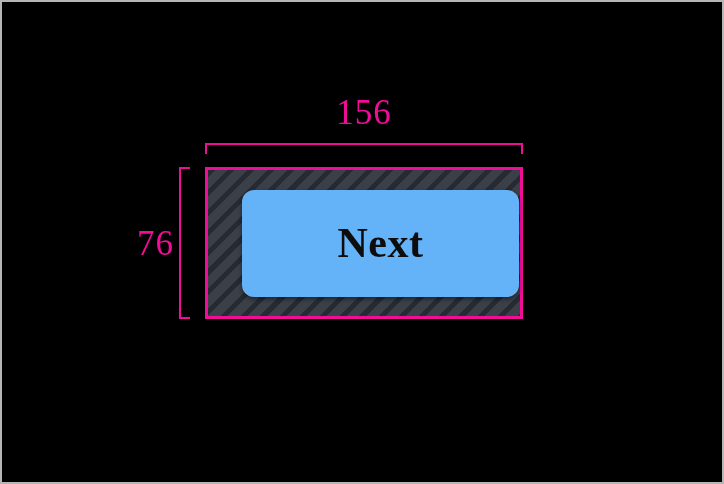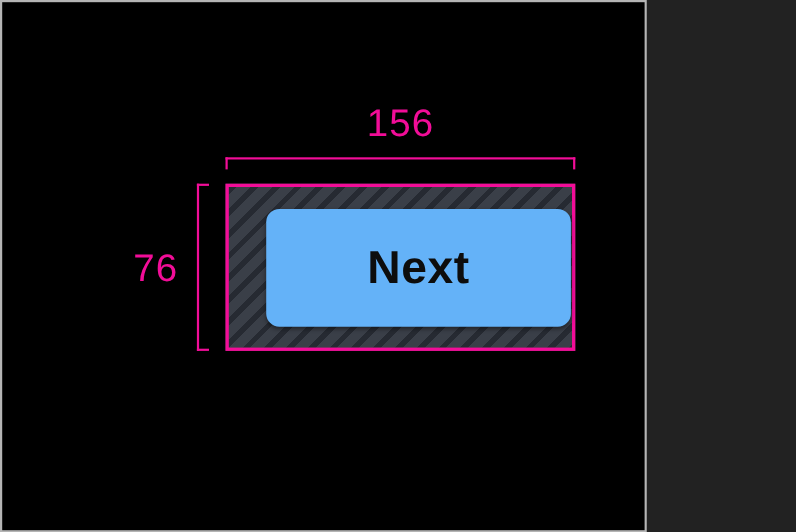--- a/index.html
+++ b/index.html
@@ -12,43 +12,44 @@
     --frame: #b5b5b5;
   }
   * { margin: 0; padding: 0; box-sizing: border-box; }
   html, body { background: #222; }
   body {
     font-family: "Liberation Sans", "DejaVu Sans", sans-serif;
     width: 724px;
   }
   .stage {
     position: relative;
-    width: 588px;
+    width: 724px;
     height: 484px;
     background: var(--canvas, #000);
     border: 2px solid var(--frame, #b5b5b5);
     overflow: hidden;
+    font-family: Liberation Serif, serif;
   }
   .dim-label {
     position: absolute;
     color: var(--accent, #f20d98);
     font-size: 35px;
     font-weight: 400;
     letter-spacing: 1px;
     line-height: 1;
     user-select: none;
   }
   .dim-label.width {
     left: 203px;
     top: 93px;
     width: 318px;
     text-align: center;
   }
   .dim-label.height {
-    left: 100px;
+    left: 112px;
     top: 165px;
     width: 64px;
     height: 152px;
     display: flex;
     align-items: center;
     justify-content: flex-end;
     padding-right: 4px;
   }
   .bracket {
     position: absolute;

